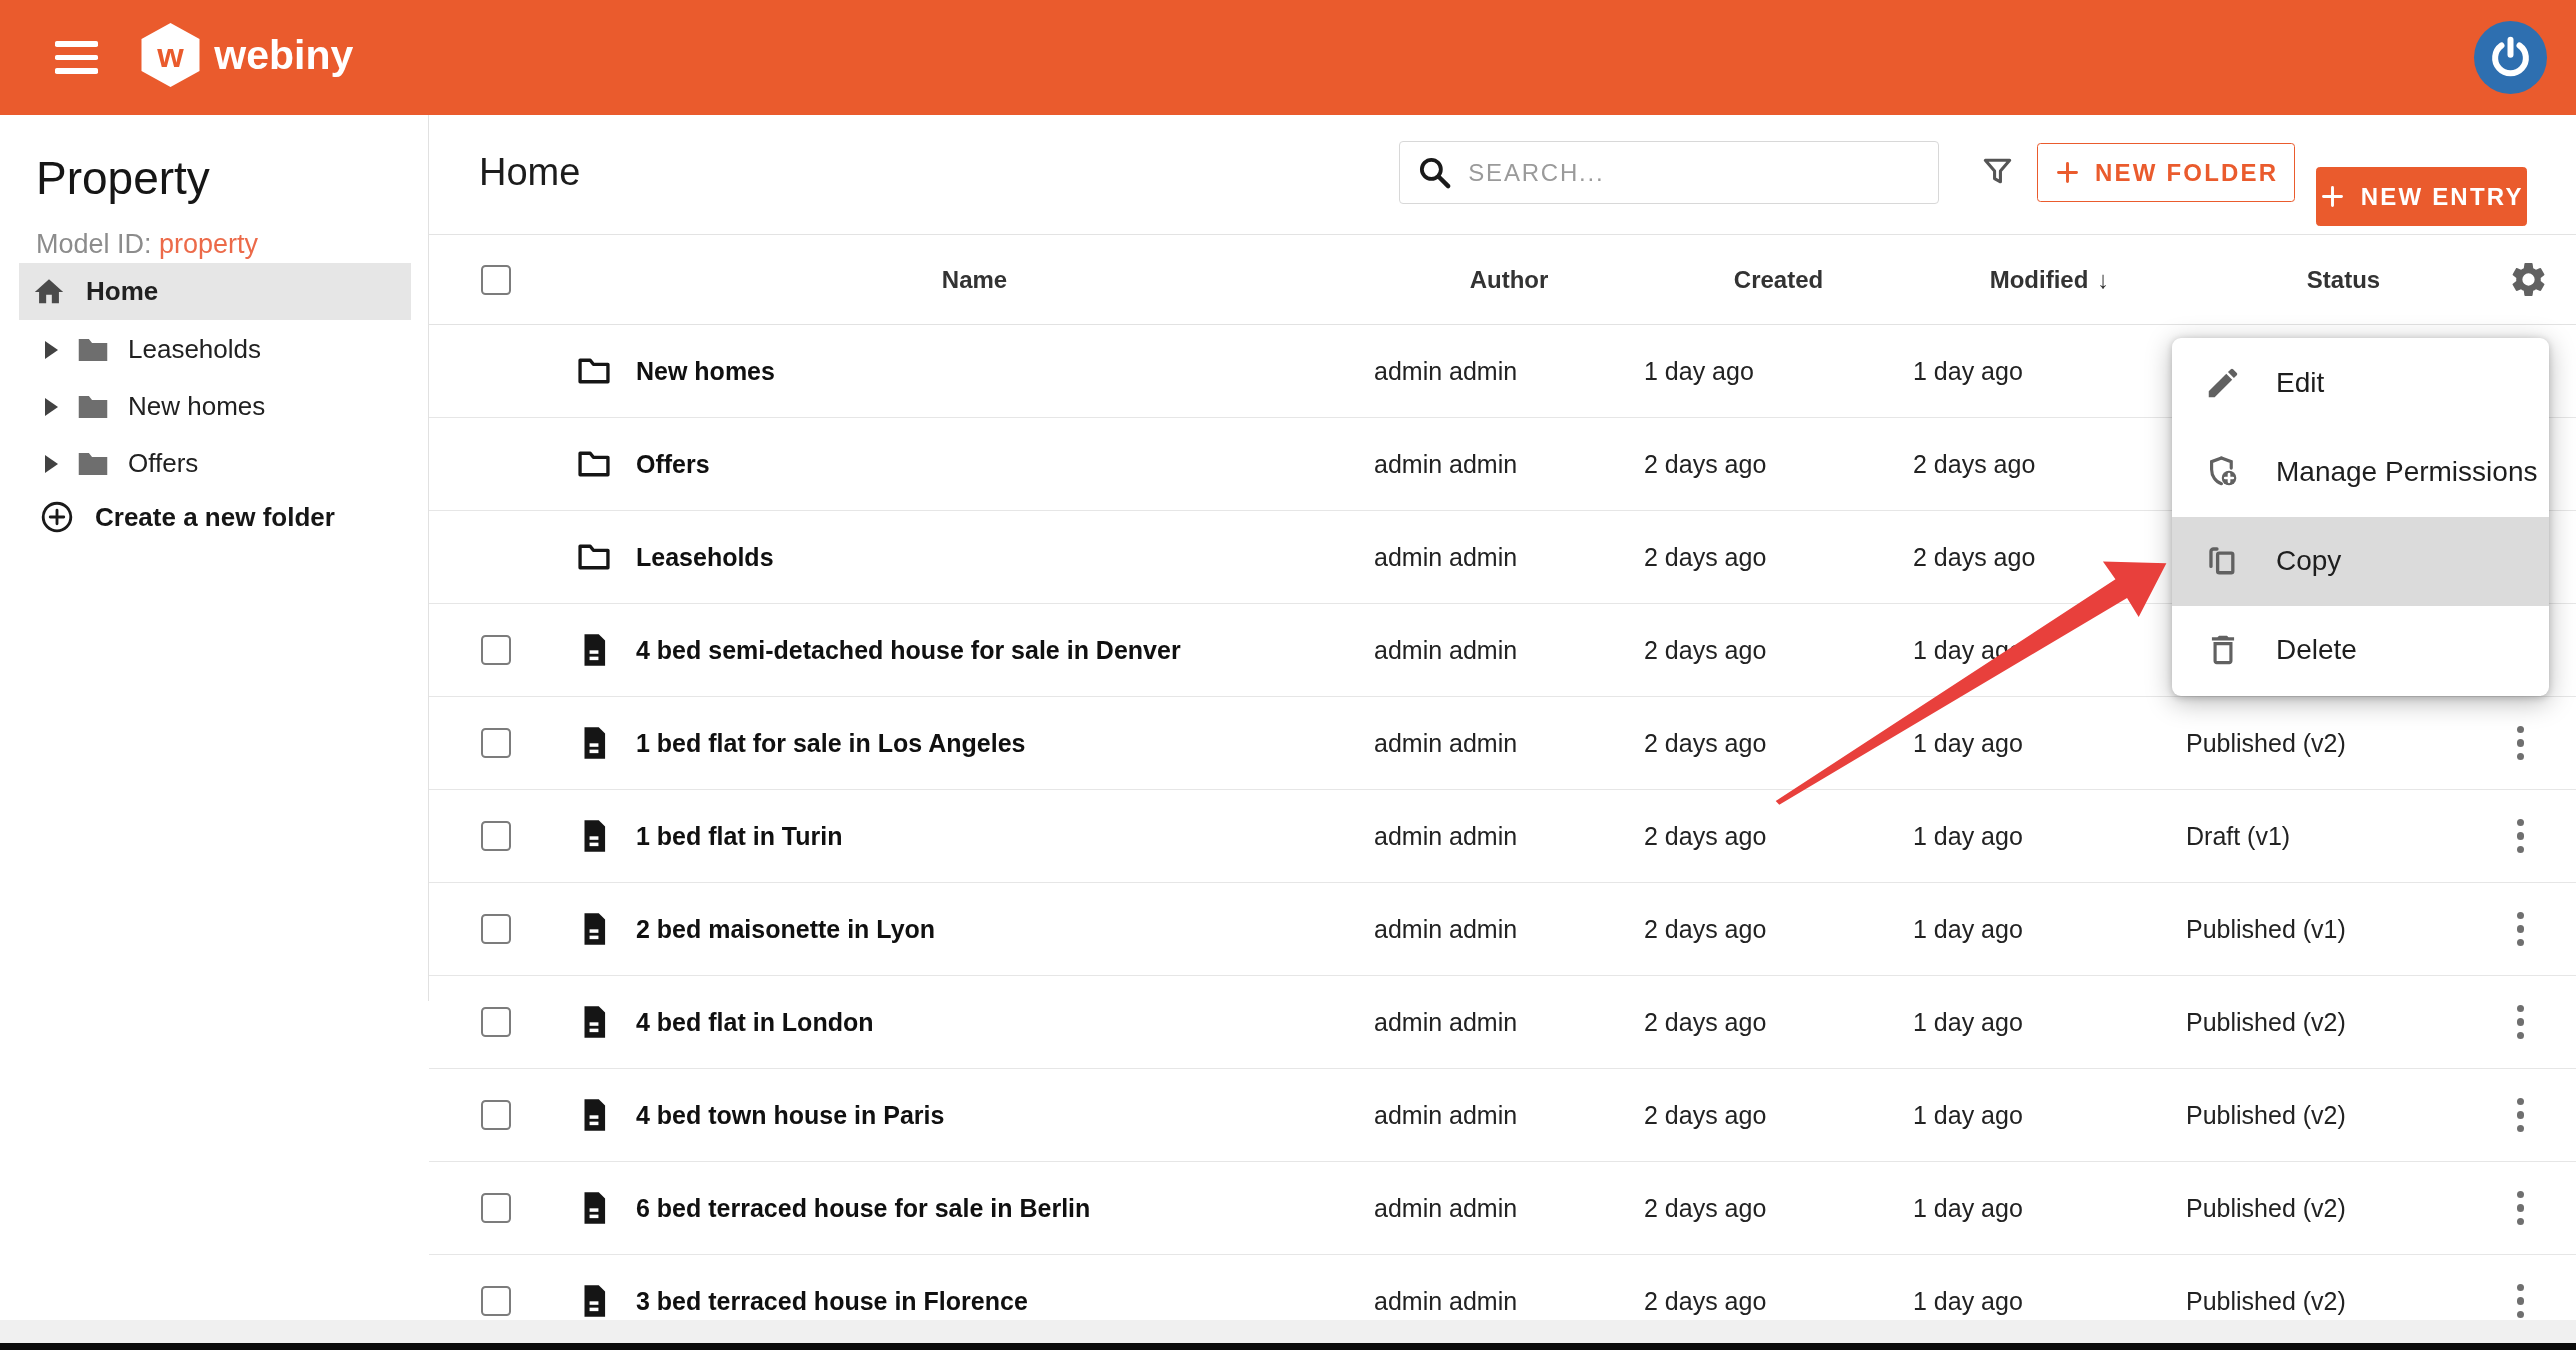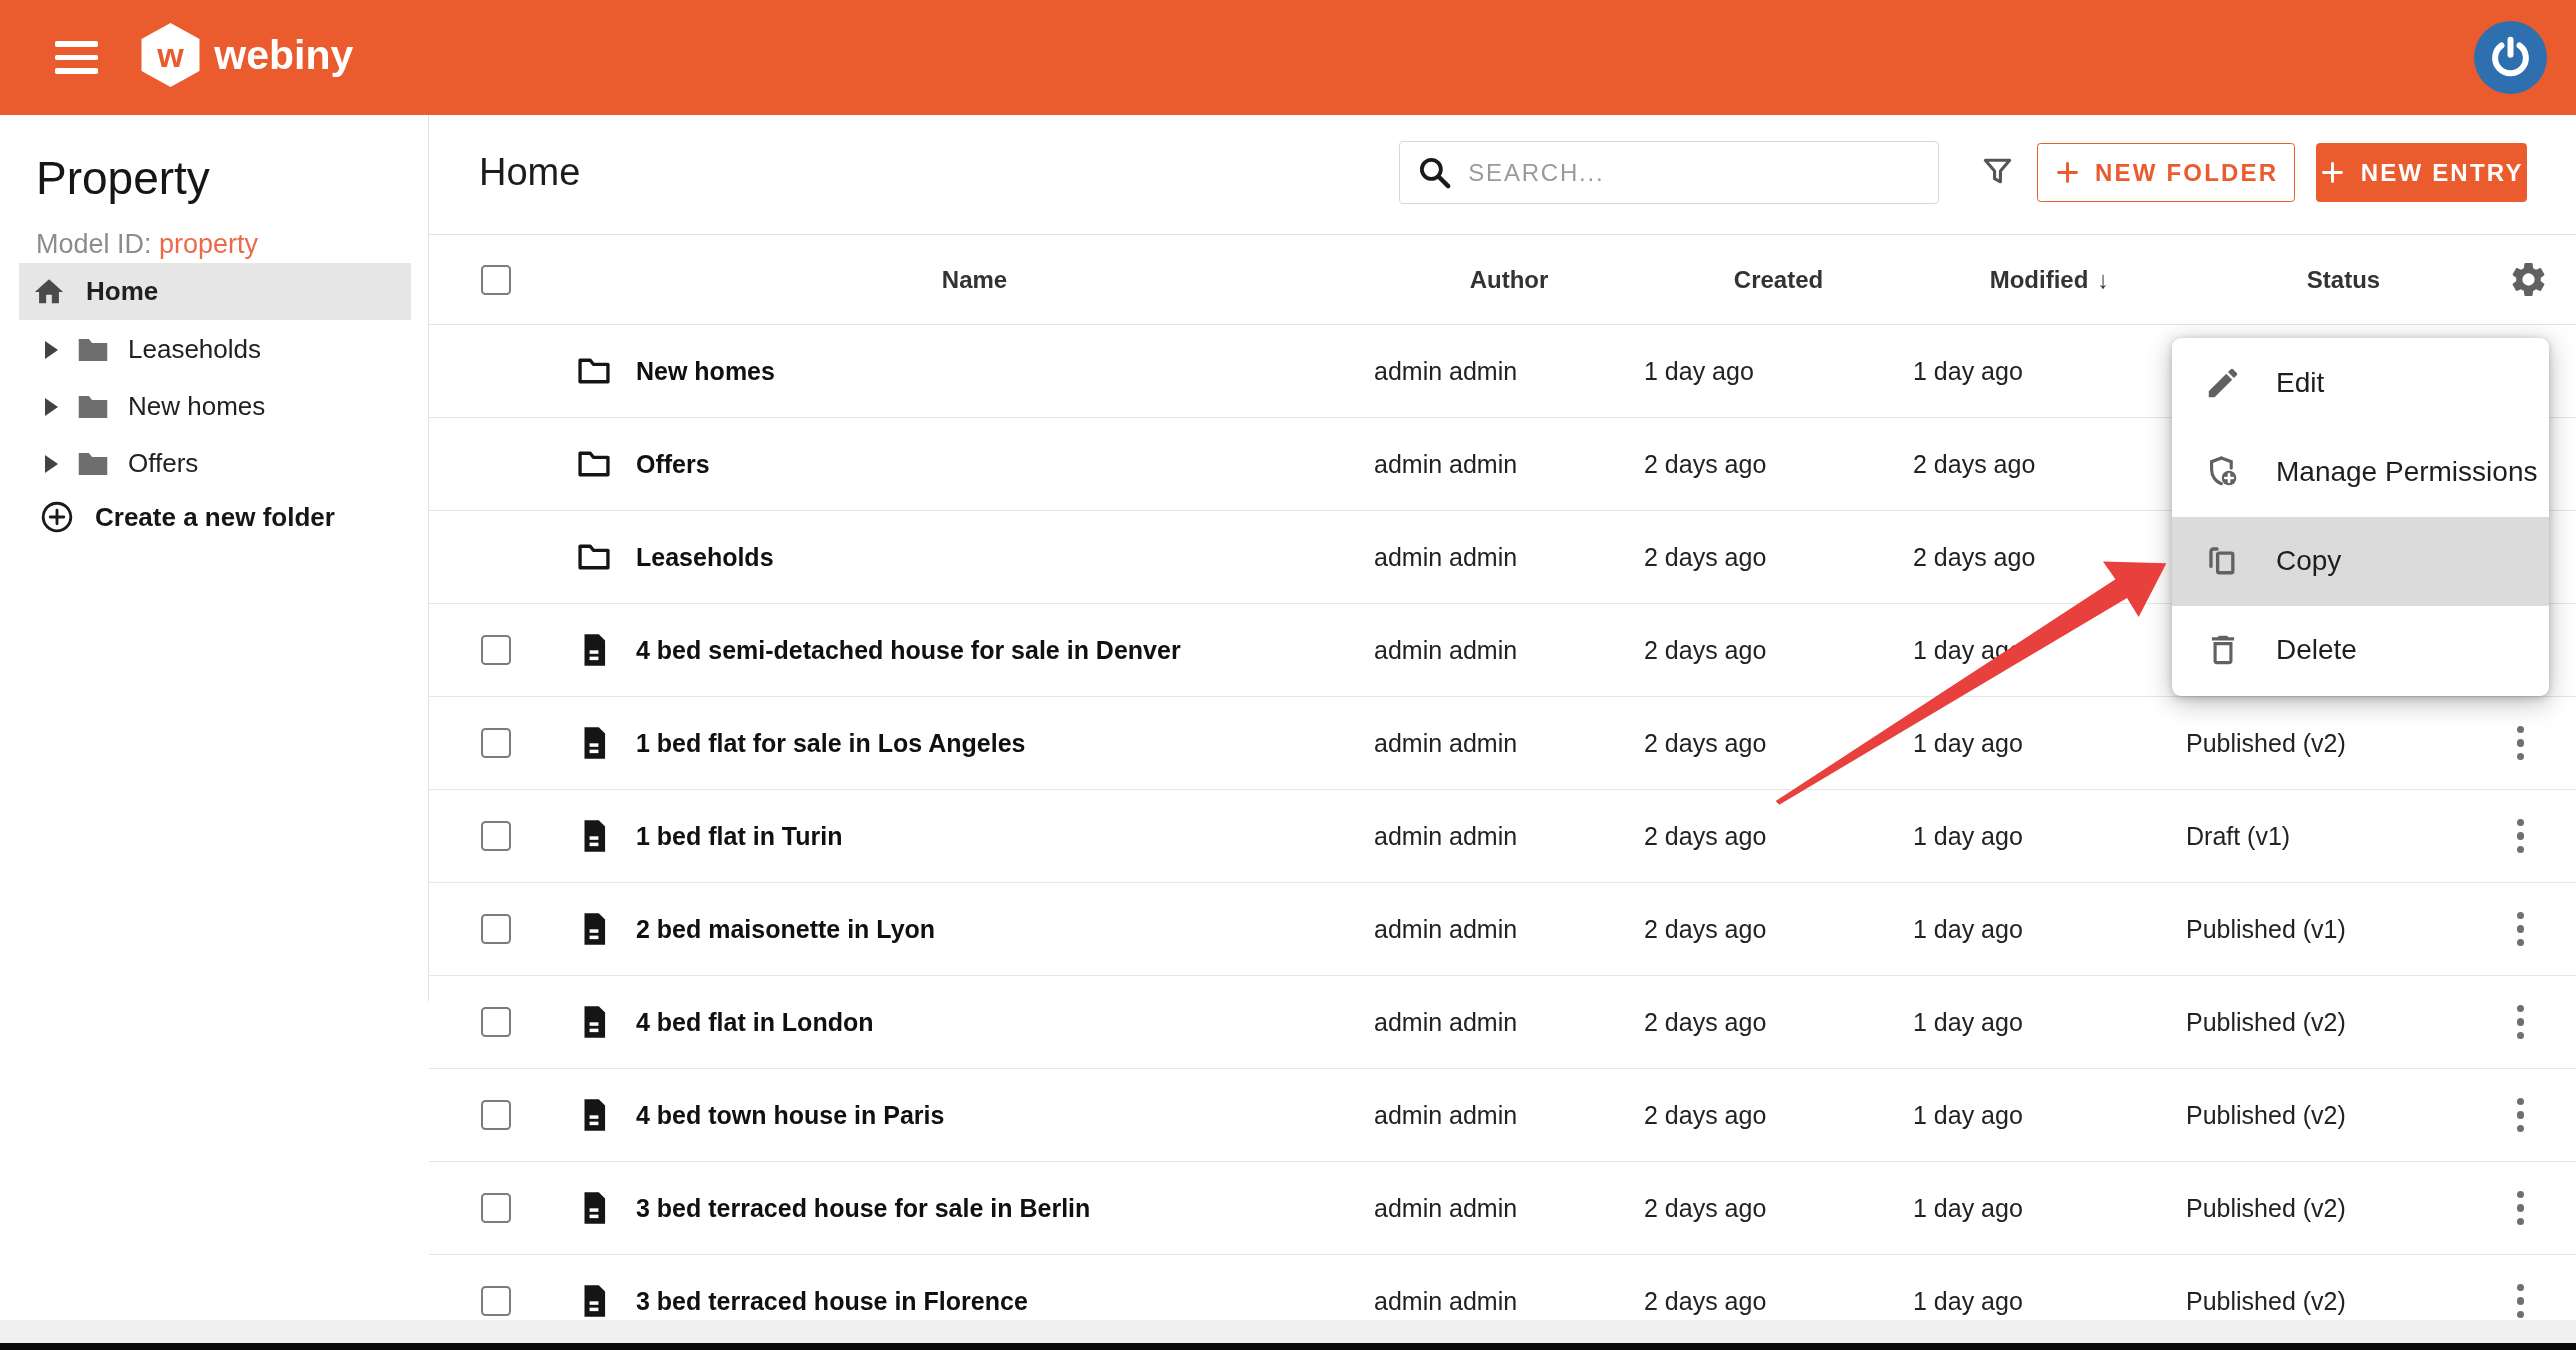--- a/index.html
+++ b/index.html
@@ -32,21 +32,21 @@
   
   .main { position:absolute; left:429px; top:115px; right:0; bottom:0; }
   .content-header { position:absolute; left:0; top:0; right:0; height:120px; border-bottom:1.8px solid #e3e3e3; background:#fff; }
   .page-title { position:absolute; left:50px; top:36px; font-size:38px; font-weight:400; color:#1c1c1c; }
   .searchbox { position:absolute; left:970px; top:26px; width:540px; height:63px; border:1.8px solid #d8d8d8; border-radius:4px; background:#fff; display:flex; align-items:center; padding:4px 16px; gap:14.3px; }
   .searchbox input { border:none; outline:none; flex:1; font-size:24px; letter-spacing:1.8px; color:#333; font-family:"Liberation Sans", sans-serif; background:transparent; }
   .searchbox input::placeholder { color:#9a9a9a; }
   .filter-btn { position:absolute; left:1545px; top:34px; width:46px; height:46px; display:flex; align-items:center; justify-content:center; cursor:pointer; }
   .btn { position:absolute; top:28px; height:59px; border-radius:3.6px; display:flex; align-items:center; justify-content:center; gap:14.3px; font-size:24px; font-weight:600; letter-spacing:2.2px; cursor:pointer; white-space:nowrap; }
   .btn-outline { left:1608px; width:258px; background:#fff; border:1.8px solid var(--accent); color:var(--accent); }
-  .btn-filled  { left:1887px; width:211px; background:var(--accent); border:1.8px solid var(--accent); color:#fff; }
+  .btn-filled  { left:1887px; width:211px; background:var(--accent); border:1.8px solid var(--accent); color:#fff;margin-top:24px; }
 
   
   .trow { display:grid; grid-template-columns:94px 799px 270px 269px 273px 315px 54px; padding:0 23px 0 52px; align-items:center; }
   .thead { position:absolute; left:0; top:120px; right:0; height:90px; border-bottom:1.8px solid #e2e2e2; background:#fff; }
   .th { font-size:24px; font-weight:700; color:#333; white-space:nowrap; display:flex; align-items:center; gap:9px; cursor:pointer;justify-content:center; }
   .sort-arrow { font-size:24px; color:#333; }
   .rows { position:absolute; left:0; top:210px; right:0; bottom:0; overflow:hidden; }
   .t-row { height:93px; border-bottom:1.8px solid #e6e6e6; background:#fff; cursor:pointer; }
   .cellname { display:flex; align-items:center; gap:23px; min-width:0; }
   .cellname .nm { font-size:25px; font-weight:700; color:#101010; white-space:nowrap; overflow:hidden; }
@@ -379,21 +379,21 @@
         <div class="t-row trow">
           <div>
             <div class="checkbox"></div>
           </div>
           <div class="cellname">
             <svg width="38" height="38" viewBox="0 0 24 24">
               <path d="M6 2h9l4 4v16H6z" fill="#151515"></path>
               <rect x="9.2" y="12.2" width="5.6" height="2.2" fill="#fff"></rect>
               <rect x="9.2" y="16.2" width="5.6" height="2.2" fill="#fff"></rect>
             </svg>
-            <span class="nm">3 bed terraced house for sale in Berlin</span>
+            <span class="nm">6 bed terraced house for sale in Berlin</span>
           </div>
           <div class="cell">admin admin</div>
           <div class="cell">2 days ago</div>
           <div class="cell">1 day ago</div>
           <div class="cell">Published (v2)</div>
           <div>
             <div class="kebab">
               <i></i>
               <i></i>
               <i></i>

